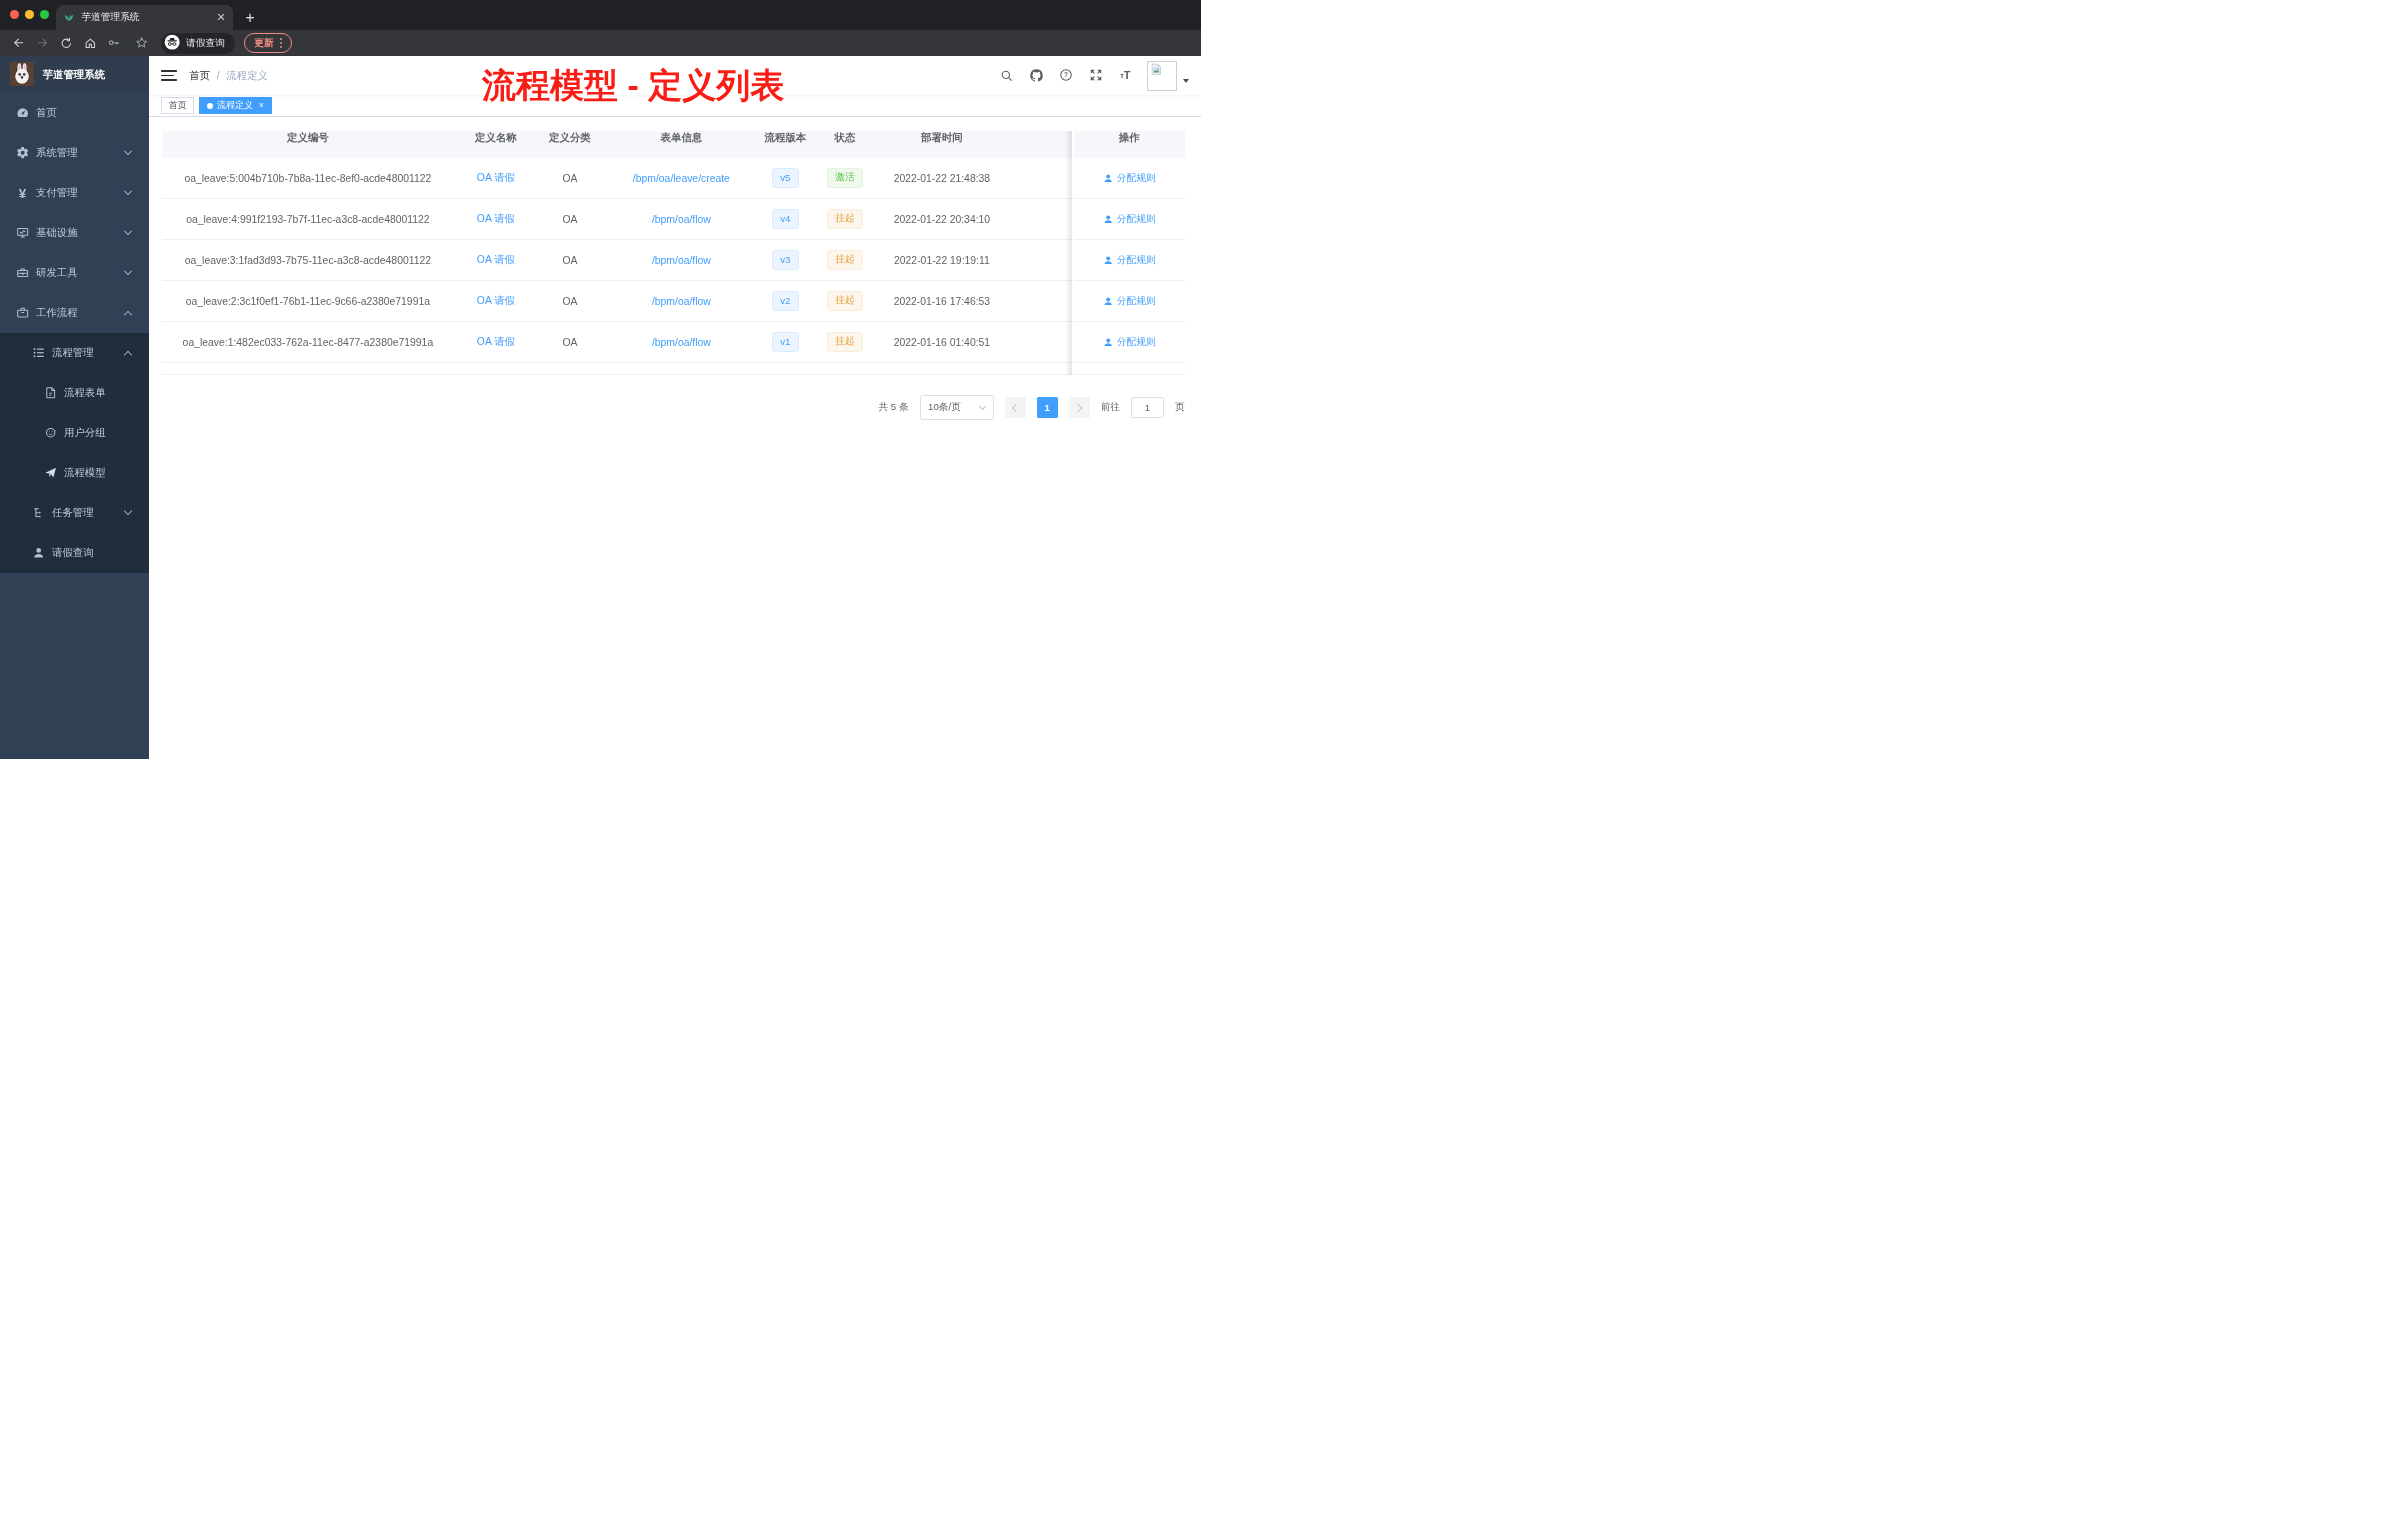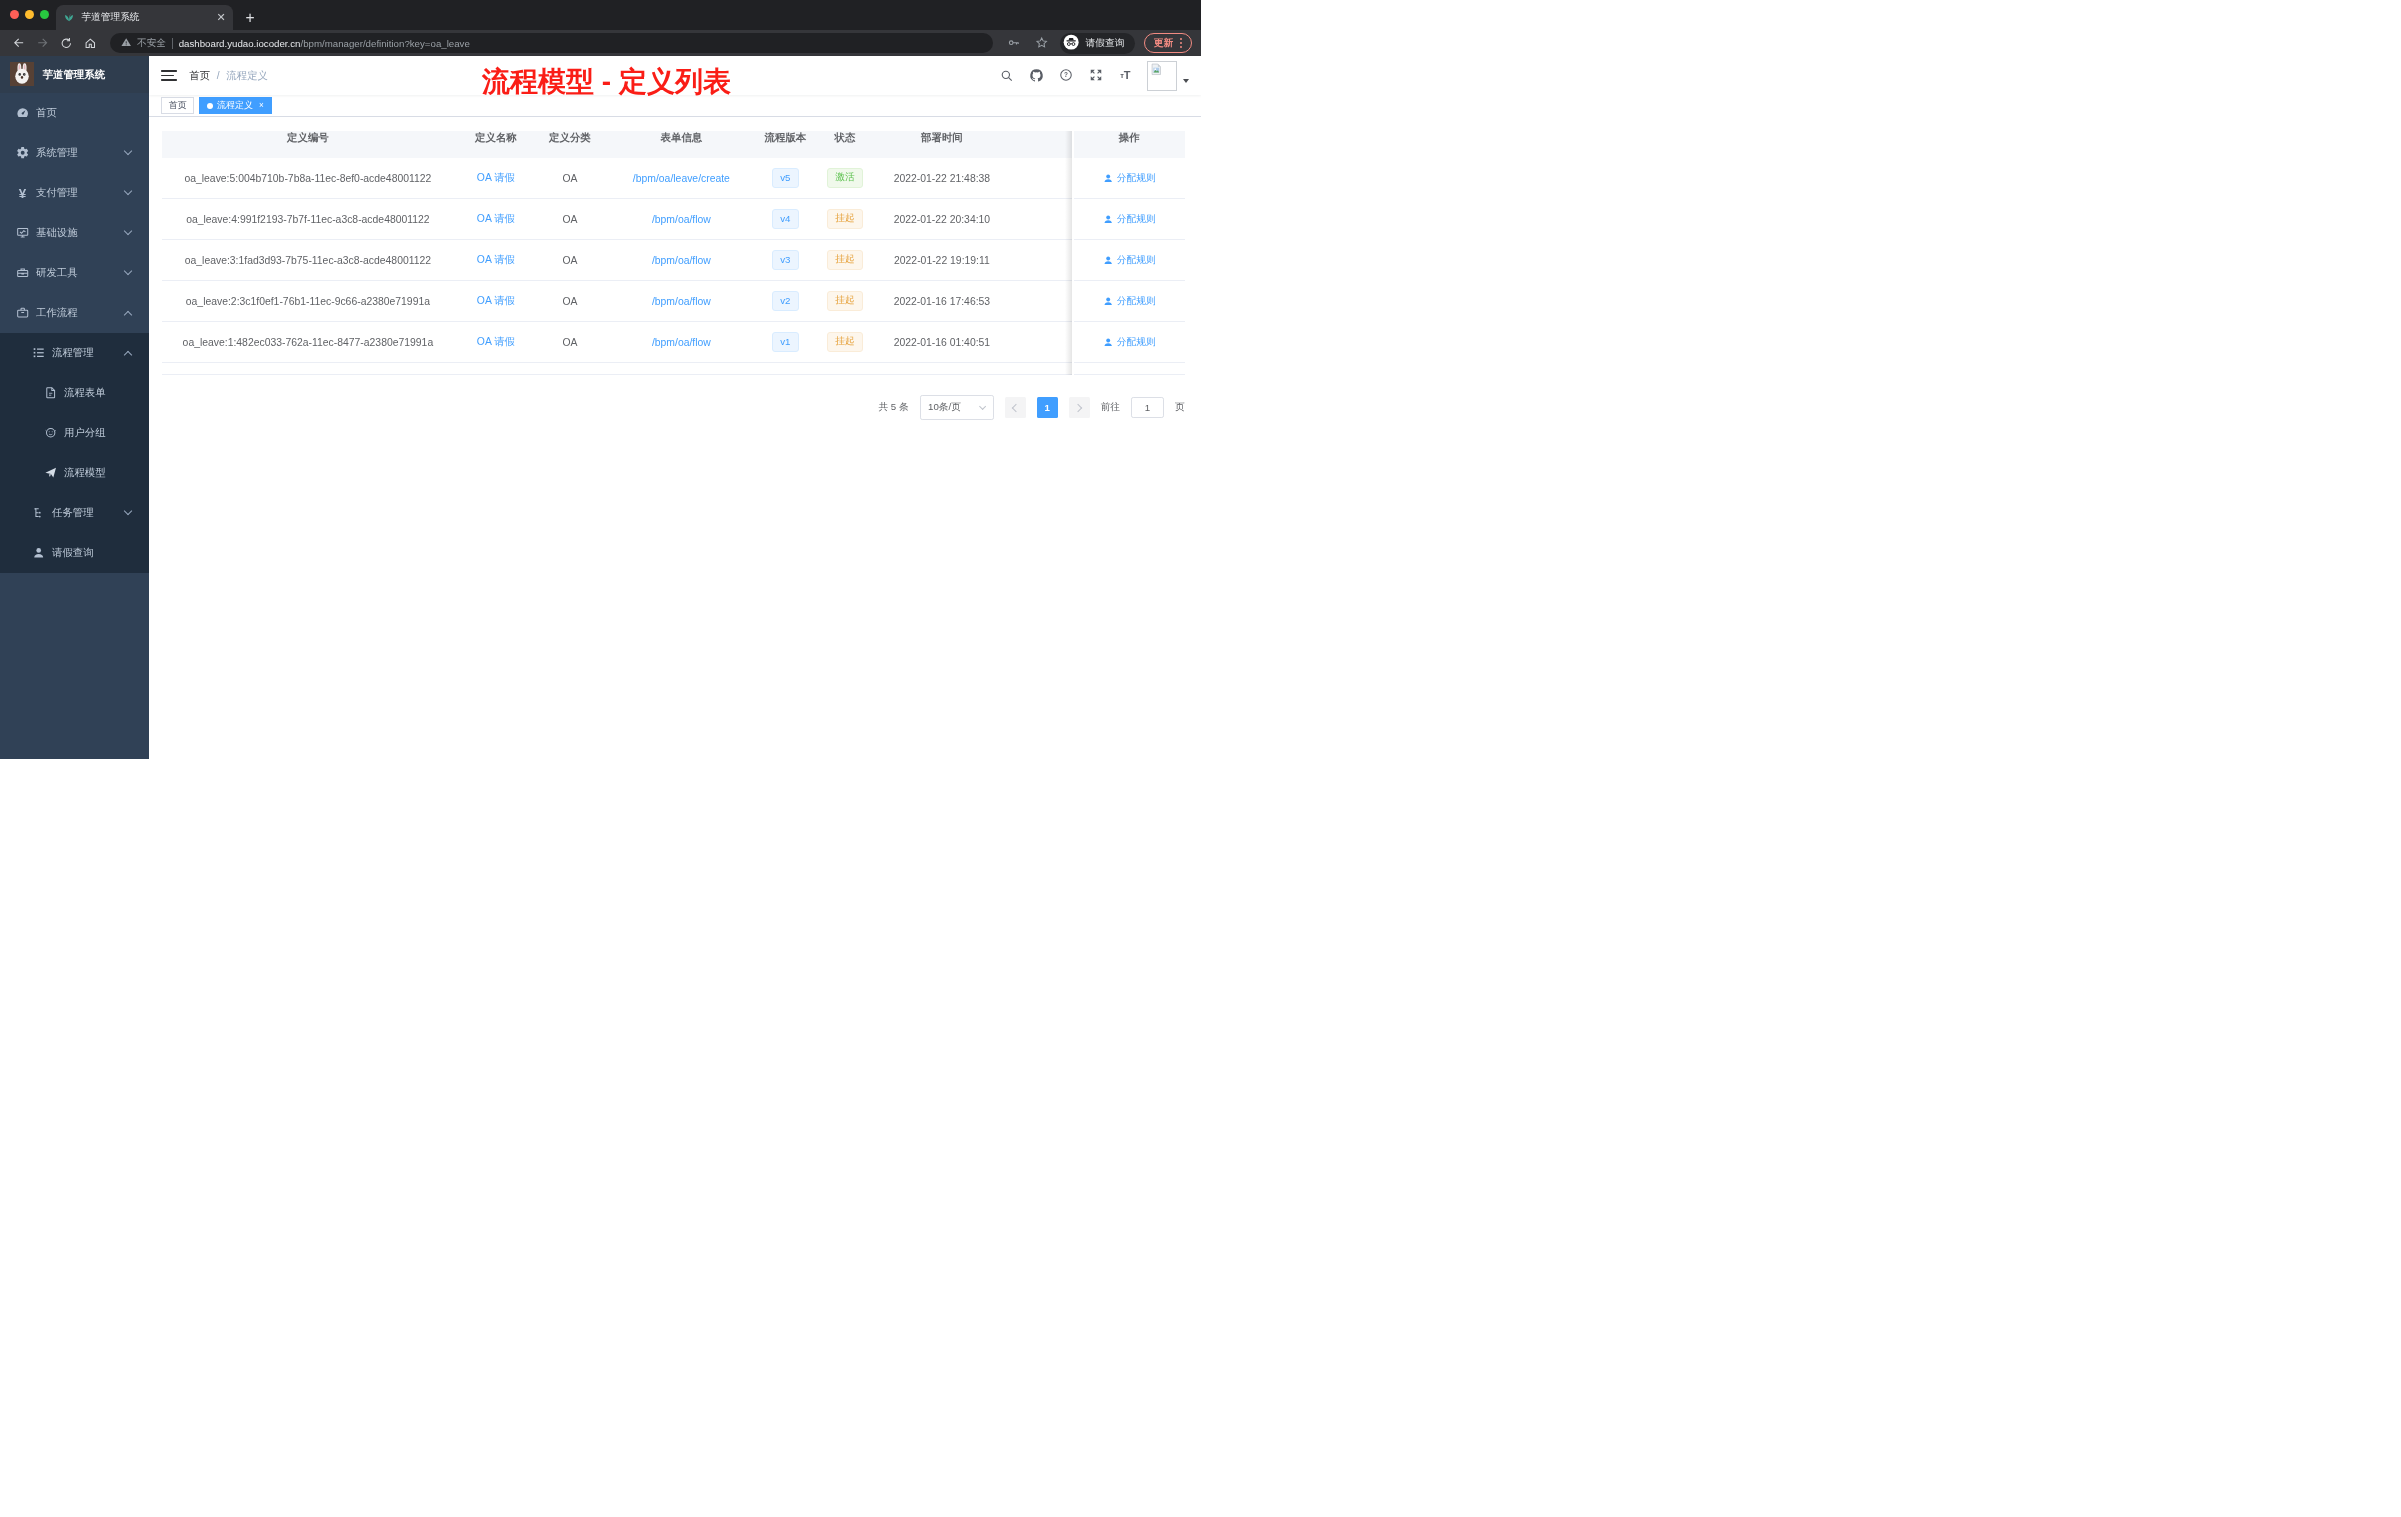--- a/index.html
+++ b/index.html
@@ -63,21 +63,21 @@
   .nav-sp { flex:1; }
   .hicon { width:19.3px; height:19.3px; display:flex; align-items:center; justify-content:center;
     color:#5a5e66; margin-left:10.4px; }
   .tT { font-weight:bold; color:#5a5e66; letter-spacing:0; }
   .tT .sm { font-size:7.4px; } .tT .lg { font-size:11px; }
   .avatar { width:30px; height:30px; border:0.7px solid #ccd0d5; background:#fff; margin-left:12px;
     position:relative; }
   .avatar svg { position:absolute; left:1.5px; top:1.5px; }
   .ava-caret { width:0; height:0; border-left:3.7px solid transparent; border-right:3.7px solid transparent;
     border-top:4.5px solid #4a4d52; margin:10.4px 0 0 6px; }
-  .annotation { position:absolute; left:333px; top:7.4px; font-size:28px; font-weight:bold;
+  .annotation { position:absolute; left:333px; top:7.4px; font-size:34px; font-weight:bold;
     color:#fa1d16; z-index:3; white-space:nowrap; }
 
   .tagsbar { height:22px; display:flex; align-items:center; padding:0 12px; gap:4.5px;
     border-bottom:0.7px solid #d8dce5; box-shadow:0 0.7px 2.2px 0 rgba(0,0,0,.05); background:#fff; }
   .tag-item { height:17px; display:flex; align-items:center; gap:4.5px; padding:0 6.7px;
     border:0.7px solid #d8dce5; background:#fff; color:#495060; font-size:9px; cursor:pointer; }
   .tag-item.active { background:#409eff; border-color:#409eff; color:#fff; }
   .tag-dot { width:6px; height:6px; border-radius:50%; background:#fff; }
   .tag-x { font-size:8.2px; margin-left:1.5px; }
 
@@ -161,34 +161,20 @@
       <svg width="12.6" height="12.6" viewBox="0 0 24 24" fill="none" stroke="#d2d5d9" stroke-width="2">
           <path d="M20 12a8 8 0 1 1-2.3-5.6"></path>
           <path d="M18 2v5h-5" stroke-width="2"></path>
         </svg>
     </span>
     <span class="nav-ic">
       <svg width="12.6" height="12.6" viewBox="0 0 24 24" fill="none" stroke="#d2d5d9" stroke-width="2">
           <path d="M4 11l8-7 8 7v9h-6v-6h-4v6H4z"></path>
         </svg>
     </span>
-    <div class="urlpill">
-      <span>
-        <svg width="10.4" height="10.4" viewBox="0 0 24 24">
-            <path fill="#9aa0a6" d="M12 3L1 21h22L12 3z"></path>
-            <rect x="11" y="10" width="2" height="5" fill="#202124"></rect>
-            <rect x="11" y="17" width="2" height="2" fill="#202124"></rect>
-          </svg>
-      </span>
-      <span>不安全</span>
-      <span class="pill-div"></span>
-      <span style="white-space:nowrap;overflow:hidden;text-overflow:ellipsis;">
-        <span class="url-host">dashboard.yudao.iocoder.cn</span><span class="url-path">/bpm/manager/definition?key=oa_leave</span>
-      </span>
-    </div>
     <div class="tool-right">
       <span class="nav-ic">
         <svg width="13.4" height="13.4" viewBox="0 0 24 24" fill="none" stroke="#9aa0a6" stroke-width="2">
             <circle cx="7.5" cy="12" r="3.2"></circle>
             <path d="M10.7 12H21M17 12v3.4M20 12v2.4"></path>
           </svg>
       </span>
       <span class="nav-ic">
         <svg width="13.4" height="13.4" viewBox="0 0 24 24" fill="none" stroke="#9aa0a6" stroke-width="1.8">
             <path d="M12 3.5l2.6 5.3 5.9.9-4.3 4.1 1 5.8-5.2-2.7-5.2 2.7 1-5.8L3.5 9.7l5.9-.9z"></path>

